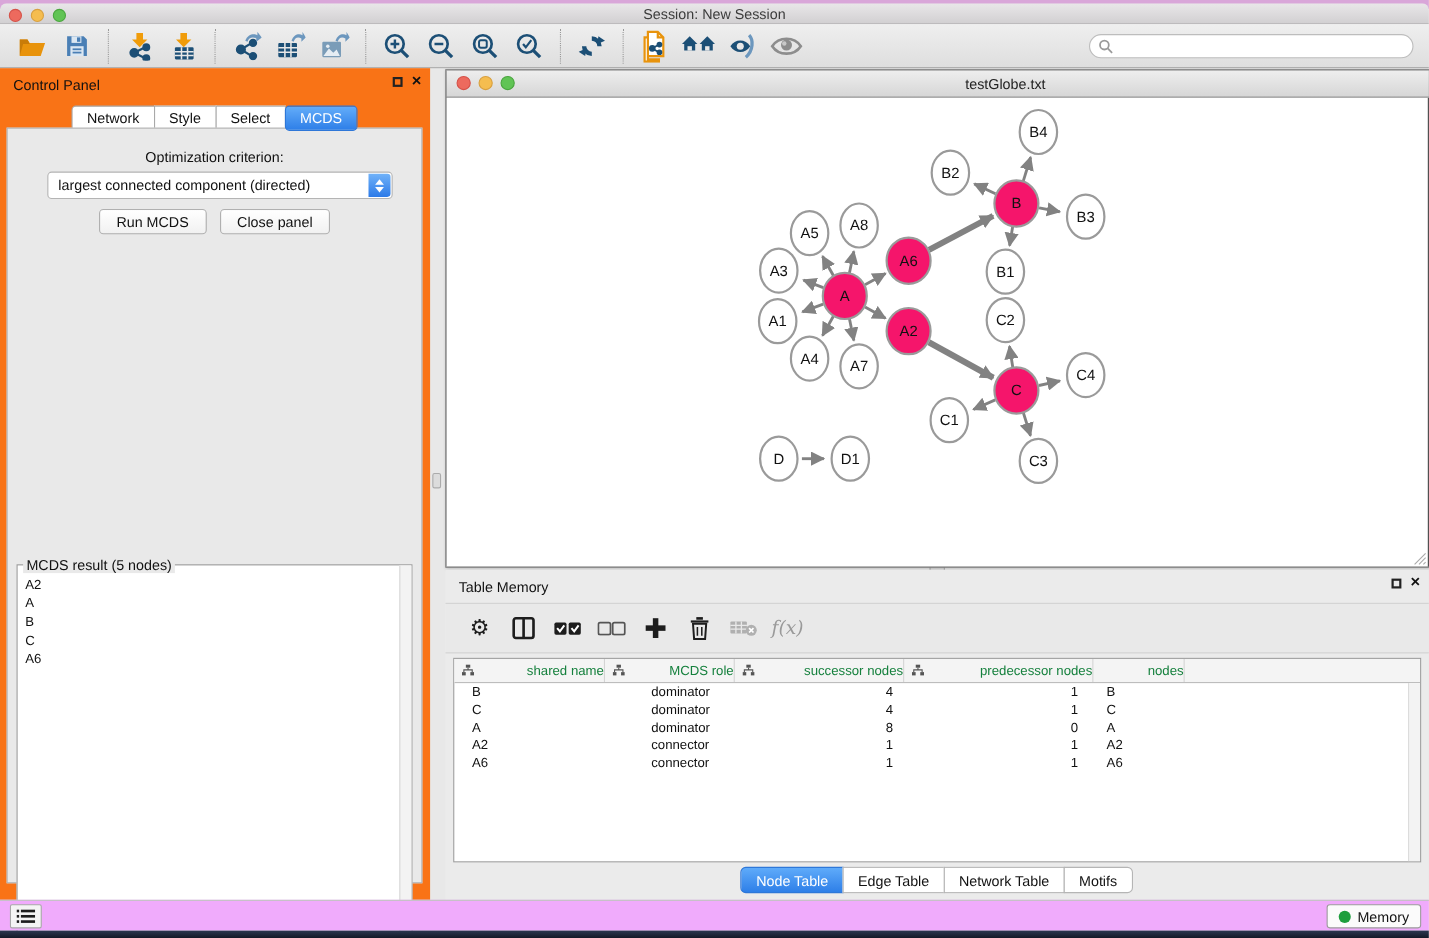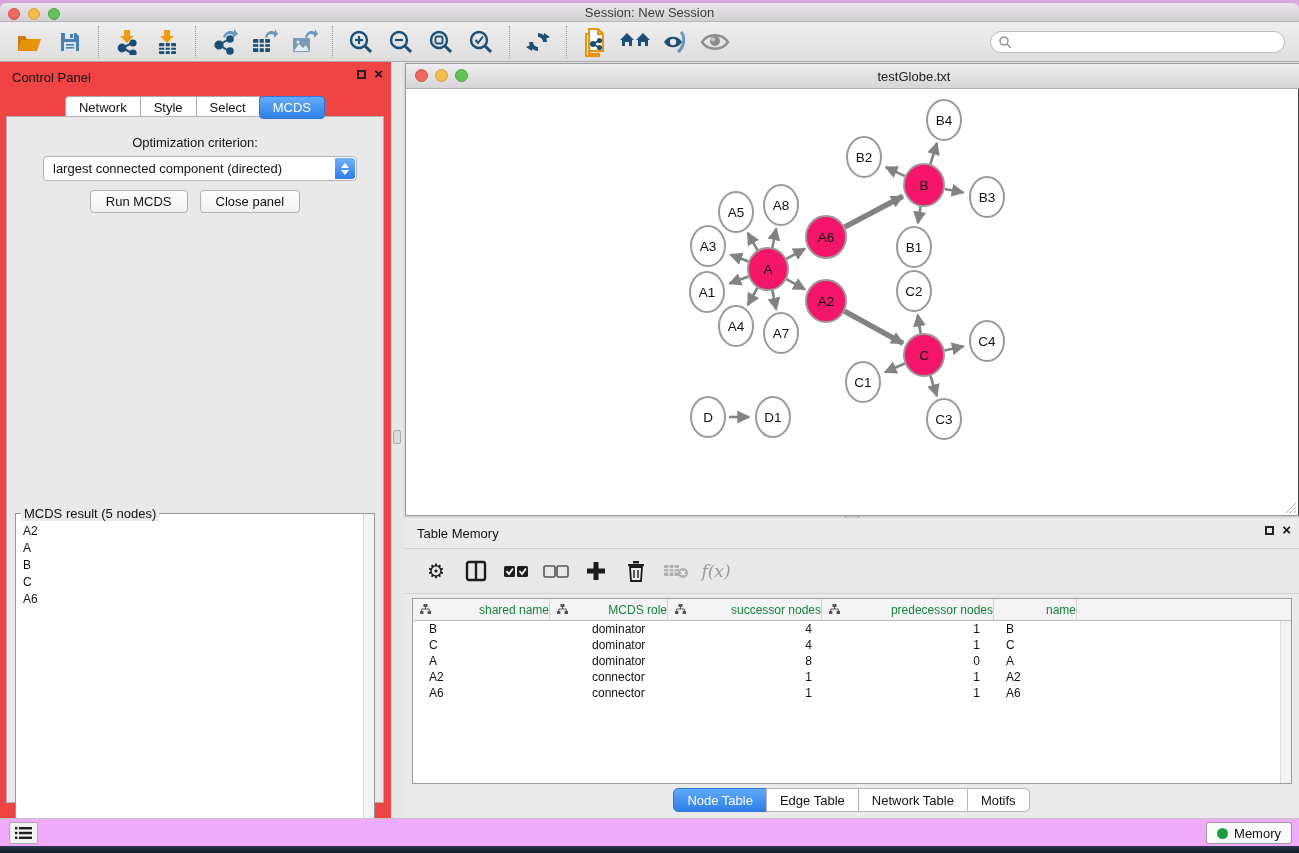--- a/index.html
+++ b/index.html
@@ -24,21 +24,21 @@
     background:linear-gradient(#efefef,#dedede); border-bottom:1px solid #ababab;
     display:flex; align-items:center; padding:0 10px; }
   .tbtn { width:40px; height:34px; display:flex; align-items:center; justify-content:center; }
   .tsep { width:1px; height:32px; border-left:1px dotted #999; margin:0 8px; }
   .searchwrap { margin-left:auto; margin-right:4px; position:relative; }
   .search { width:295px; height:22px; border:1px solid #bdbdbd; border-radius:11px;
     background:#fff; padding-left:26px; font-size:12px; outline:none; }
   .search-mag { position:absolute; left:8px; top:4px; }
 
   
-  .control-panel { position:absolute; left:0; top:62px; width:391px; height:756px; background:#ef4444; }
+  .control-panel { position:absolute; left:0; top:62px; width:391px; height:756px; background:#f97316; }
   .panel-head { position:absolute; left:0; top:0; width:100%; height:30px; display:flex; align-items:center; }
   .panel-title { font-size:13px; color:#111; margin-left:12px; }
   .panel-icons { position:absolute; right:8px; top:6px; display:flex; gap:8px; align-items:center; }
   .ic-float { width:9px; height:9px; border:2px solid #222; display:inline-block; }
   .ic-close { font-size:15px; font-weight:bold; color:#111; line-height:12px; }
   .cp-tabs { position:absolute; left:0; top:34px; width:100%; display:flex; justify-content:center; }
   .cp-tab { font-size:13px; padding:3px 13px; background:#fff; border:1px solid #a9a9a9;
     margin-left:-1px; color:#111; }
   .cp-tab:first-child { border-radius:4px 0 0 4px; }
   .cp-tab:last-child { border-radius:0 4px 4px 0; }
@@ -575,21 +575,21 @@
           <div class="th">
             <svg class="tree-ic" width="11" height="11" viewBox="0 0 11 11">
               <rect x="3.5" y="0" width="4" height="3" fill="#555"></rect>
               <rect x="0" y="7" width="3.4" height="3" fill="#555"></rect>
               <rect x="7.6" y="7" width="3.4" height="3" fill="#555"></rect>
               <path d="M5.5 3 V5 M1.7 7 V5 H9.3 V7" fill="none" stroke="#555" stroke-width="1"></path>
             </svg>
             <span>predecessor nodes</span>
           </div>
           <div class="th">
-            <span>name</span>
+            <span>nodes</span>
           </div>
           <div class="th" style="border-right: none;"></div>
         </div>
       <div id="table-body">
           <div class="trow">
             <div class="td c0">B</div>
             <div class="td c1">dominator</div>
             <div class="td c2">4</div>
             <div class="td c3">1</div>
             <div class="td c4">B</div>

